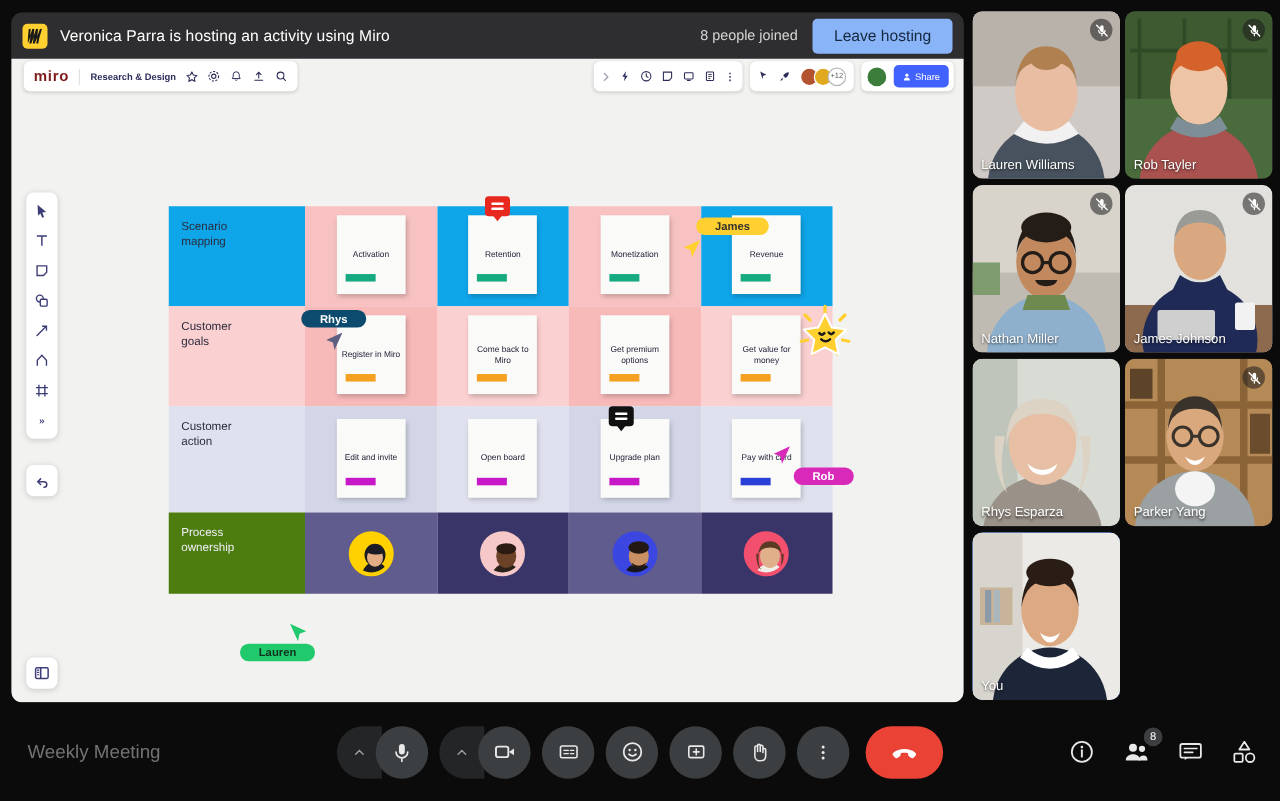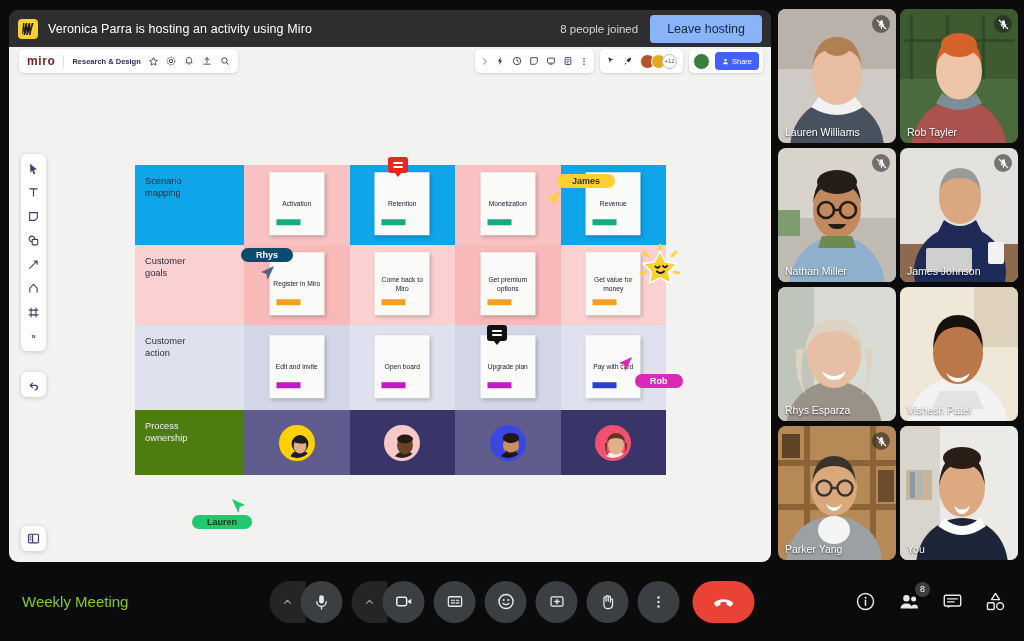--- a/index.html
+++ b/index.html
@@ -189,21 +189,21 @@
     display: flex; align-items: center; justify-content: center; z-index: 3;
   }
   .photo { position: absolute; inset: 0; }
 
   
   .bottombar {
     position: absolute; left: 0; right: 0; bottom: 0; height: 79px;
     background: #0b0b0b; display: flex; align-items: center;
   }
   .meeting-name {
-    position: absolute; left: 22px; color: #84cc16; font-size: 15px;
+    position: absolute; left: 22px; color: #737373; font-size: 15px;
   }
   .center-ctrls {
     position: absolute; left: 50%; transform: translateX(-50%);
     display: flex; align-items: center; gap: 9px;
   }
   .ctrl {
     width: 42px; height: 42px; border-radius: 50%; background: #3c3f41;
     display: flex; align-items: center; justify-content: center;
     color: #e9e9e9; cursor: pointer; border: none;
   }
@@ -721,32 +721,20 @@
         <ellipse cx="56" cy="142" rx="48" ry="48" fill="#9a9189"></ellipse>
         <ellipse cx="56" cy="68" rx="27" ry="33" fill="#e6bfa4"></ellipse>
         <path d="M27 70q0-38 29-38t29 38q-4-26-29-26T27 70z" fill="#ddd3c4"></path>
         <path d="M26 62q-6 28 2 46 q-12-16-10-46z" fill="#ddd3c4"></path>
         <path d="M86 62q6 28-2 46 q12-16 10-46z" fill="#ddd3c4"></path>
         <path d="M44 84q12 10 24 0q-3 9-12 9t-12-9z" fill="#fff"></path>
       </svg>
       <div class="tile-name">Rhys Esparza</div>
     </div>
 
-    <div class="tile">
-      <svg class="photo" viewBox="0 0 118 134" preserveAspectRatio="xMidYMid slice">
-        <rect width="118" height="134" fill="#efe7d8"></rect>
-          <rect x="74" y="0" width="44" height="60" fill="#ded2bd"></rect>
-        <ellipse cx="58" cy="140" rx="50" ry="50" fill="#f2f2f2"></ellipse>
-        <ellipse cx="58" cy="66" rx="25" ry="31" fill="#b9774a"></ellipse>
-        <path d="M33 62q1-34 25-34t25 34q-5-22-25-22T33 62z" fill="#17110d"></path>
-        <path d="M46 86q12 10 24 0q-4 9-12 9t-12-9z" fill="#fff"></path>
-        <path d="M40 104h36l8 18H32z" fill="#e3e3e3"></path>
-      </svg>
-      <div class="tile-name">Vishesh Patel</div>
-    </div>
 
     <div class="tile">
       <svg class="photo" viewBox="0 0 118 134" preserveAspectRatio="xMidYMid slice">
         <rect width="118" height="134" fill="#b58a56"></rect>
         <g fill="#8a6437">
             <rect x="0" y="34" width="118" height="6"></rect>
             <rect x="0" y="78" width="118" height="6"></rect>
             <rect x="26" y="0" width="6" height="134"></rect>
             <rect x="92" y="0" width="6" height="134"></rect>
           </g>

